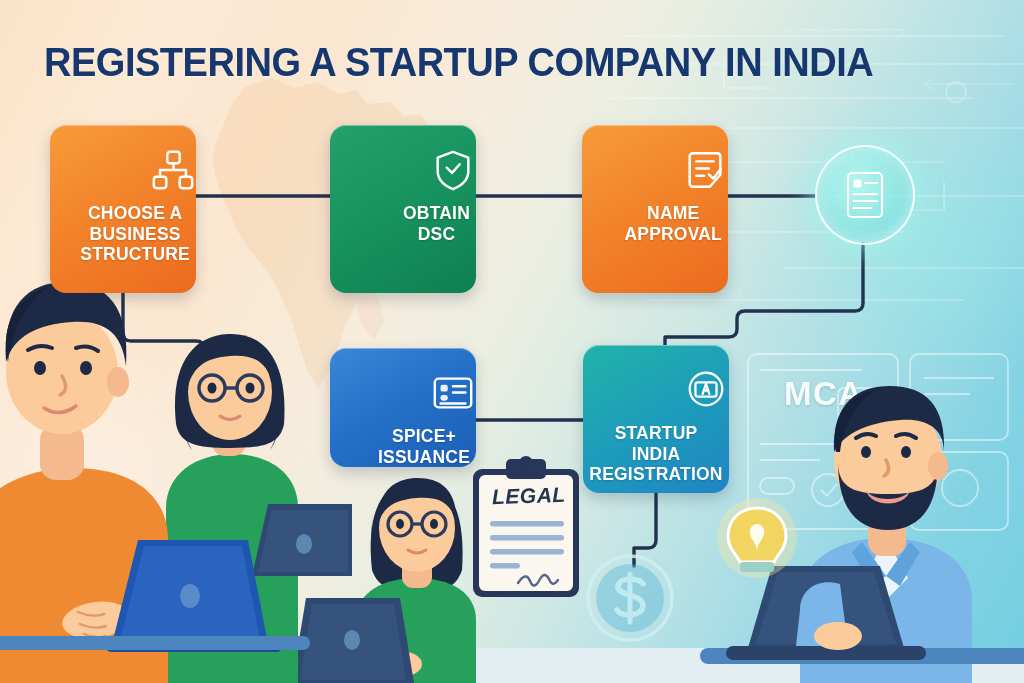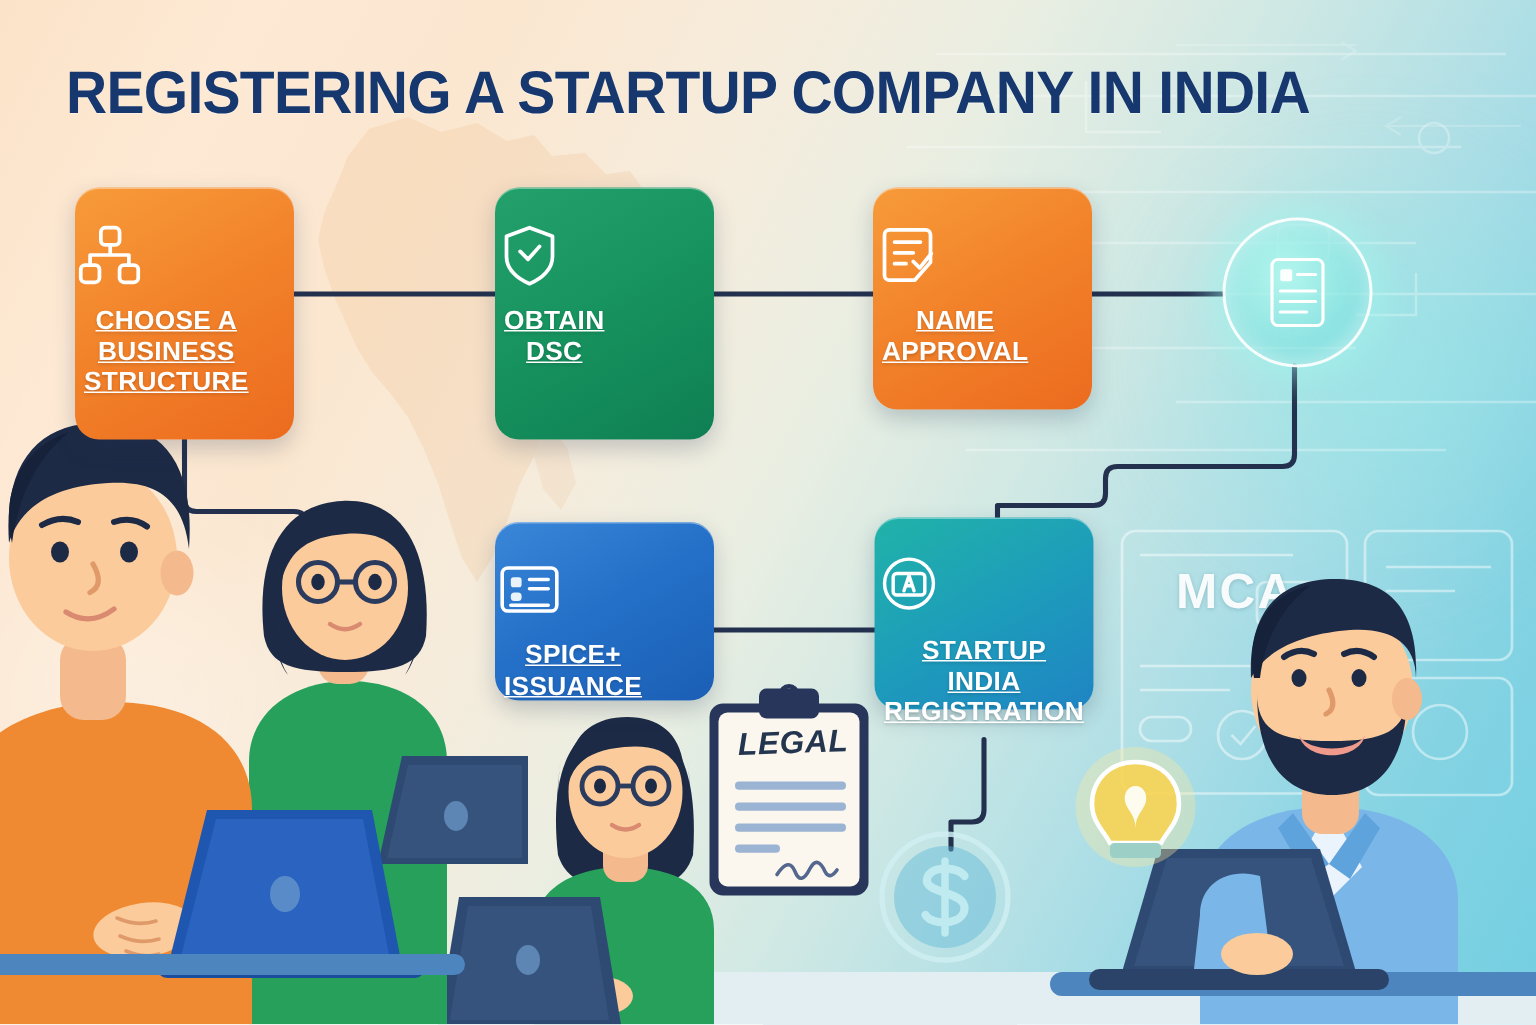--- a/index.html
+++ b/index.html
@@ -98,28 +98,27 @@
     stroke-linejoin: round;
   }
 
   
   .card {
     position: absolute;
     border-radius: 16px;
     box-sizing: border-box;
     display: flex;
     flex-direction: column;
-    align-items: flex-start;
+    align-items: flex-end;
     justify-content: flex-start;
     padding-top: 22px;
     box-shadow: 0 6px 14px rgba(30,50,80,.22),
                 inset 0 1px 0 rgba(255,255,255,.38);
     color: #ffffff;
     z-index: 5;
-    text-decoration: underline;
   }
   .card .card-icon {
     width: 46px;
     height: 46px;
     margin-bottom: 10px;
   }
   .card .card-icon svg {
     width: 100%;
     height: 100%;
     display: block;
@@ -137,29 +136,29 @@
 
   .card-structure {
     left: 50px; top: 125px; width: 146px; height: 168px;
     background: linear-gradient(150deg, #f79b3a 0%, #f2822a 48%, #ec6b1f 100%);
   }
   .card-dsc {
     left: 330px; top: 125px; width: 146px; height: 168px;
     background: linear-gradient(150deg, #23a06b 0%, #17945f 45%, #0f7f53 100%);
   }
   .card-name {
-    left: 582px; top: 125px; width: 146px; height: 148px;
+    left: 582px; top: 125px; width: 146px; height: 168px;
     background: linear-gradient(150deg, #f79b3a 0%, #f2822a 48%, #ec6b1f 100%);
   }
   .card-spice {
     left: 330px; top: 348px; width: 146px; height: 119px;
     background: linear-gradient(150deg, #3a86d8 0%, #2470c8 48%, #1b5fb5 100%);
   }
   .card-startup {
-    left: 583px; top: 345px; width: 146px; height: 128px;
+    left: 583px; top: 345px; width: 146px; height: 148px;
     background: linear-gradient(150deg, #21b3a8 0%, #1d9cbb 52%, #1f84c4 100%);
   }
 
   
   .glow-node {
     position: absolute;
     left: 815px; top: 145px;
     width: 96px; height: 96px;
     border-radius: 50%;
     background: radial-gradient(circle at 42% 38%, rgba(178,247,238,.92), rgba(120,224,222,.62) 62%, rgba(110,214,216,.30) 100%);

